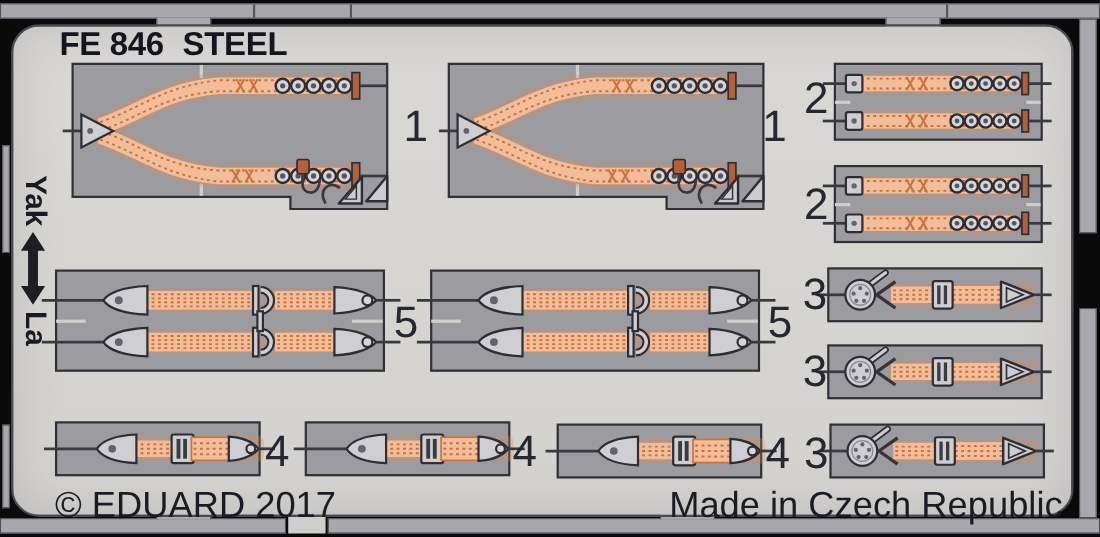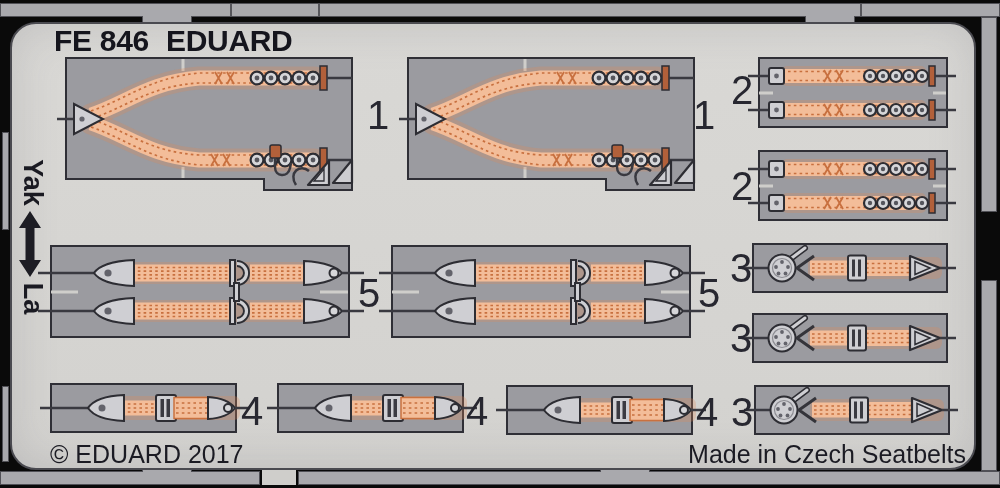--- a/index.html
+++ b/index.html
@@ -18,21 +18,21 @@
     background:linear-gradient(180deg,#d9d8d5,#d3d2cf);
     border:2px solid #4a4a50;border-radius:26px;box-sizing:border-box;
     box-shadow:inset 0 0 45px rgba(110,110,118,.22);z-index:2;
   }
   .fret{position:absolute;left:0;top:0;z-index:3;}
   
   .title{
     position:absolute;left:54px;top:24px;z-index:4;display:flex;gap:17px;
     font-size:30px;font-weight:bold;color:#15151d;letter-spacing:-.3px;white-space:nowrap;
   }
-  .footer-text{position:absolute;top:440px;z-index:4;font-size:25px;color:#1b1b23;white-space:nowrap;}
+  .footer-text{position:absolute;top:440px;z-index:4;font-size:33px;color:#1b1b23;white-space:nowrap;}
   .copyright{left:50px;}
   .made-in{right:34px;}
   .v-label{
     position:absolute;z-index:4;font-size:27px;font-weight:bold;color:#1a1a22;
     text-align:center;transform:rotate(90deg);line-height:1;
   }
   .yak{left:4px;top:169px;width:56px;}
   .la{left:14px;top:285px;width:36px;}
   .arrow{position:absolute;left:17px;top:211px;z-index:4;}
   .part-num{
@@ -272,21 +272,21 @@
     <use href="#sym-rnd" x="752" y="243"></use>
     <use href="#sym-rnd" x="752" y="313"></use>
     <use href="#sym-adj" x="50" y="383"></use>
     <use href="#sym-adj" x="277" y="383"></use>
     <use href="#sym-adj" x="506" y="385"></use>
     <use href="#sym-rnd" x="754" y="385"></use>
   </svg>
 
   <div class="title">
     <span>FE 846</span>
-    <span>EDUARD</span>
+    <span>STEEL</span>
   </div>
 
   <div class="v-label yak">Yak</div>
   <svg class="arrow" width="26" height="66" viewBox="0 0 26 66">
     <polygon points="13,0 24,17 17.5,17 17.5,49 24,49 13,66 2,49 8.5,49 8.5,17 2,17" fill="#1d1d24"></polygon>
   </svg>
   <div class="v-label la">La</div>
 
   <div class="part-num" style="left:360px;top:95px;">1</div>
   <div class="part-num" style="left:686px;top:95px;">1</div>
@@ -295,15 +295,15 @@
   <div class="part-num" style="left:351px;top:273px;">5</div>
   <div class="part-num" style="left:691px;top:273px;">5</div>
   <div class="part-num" style="left:723px;top:248px;">3</div>
   <div class="part-num" style="left:723px;top:318px;">3</div>
   <div class="part-num" style="left:234px;top:391px;">4</div>
   <div class="part-num" style="left:459px;top:391px;">4</div>
   <div class="part-num" style="left:689px;top:392px;">4</div>
   <div class="part-num" style="left:724px;top:392px;">3</div>
 
   <div class="footer-text copyright">© EDUARD 2017</div>
-  <div class="footer-text made-in">Made in Czech Seatbelts</div>
+  <div class="footer-text made-in">Made in Czech Republic</div>
 
 </div>
 
 </body></html>

